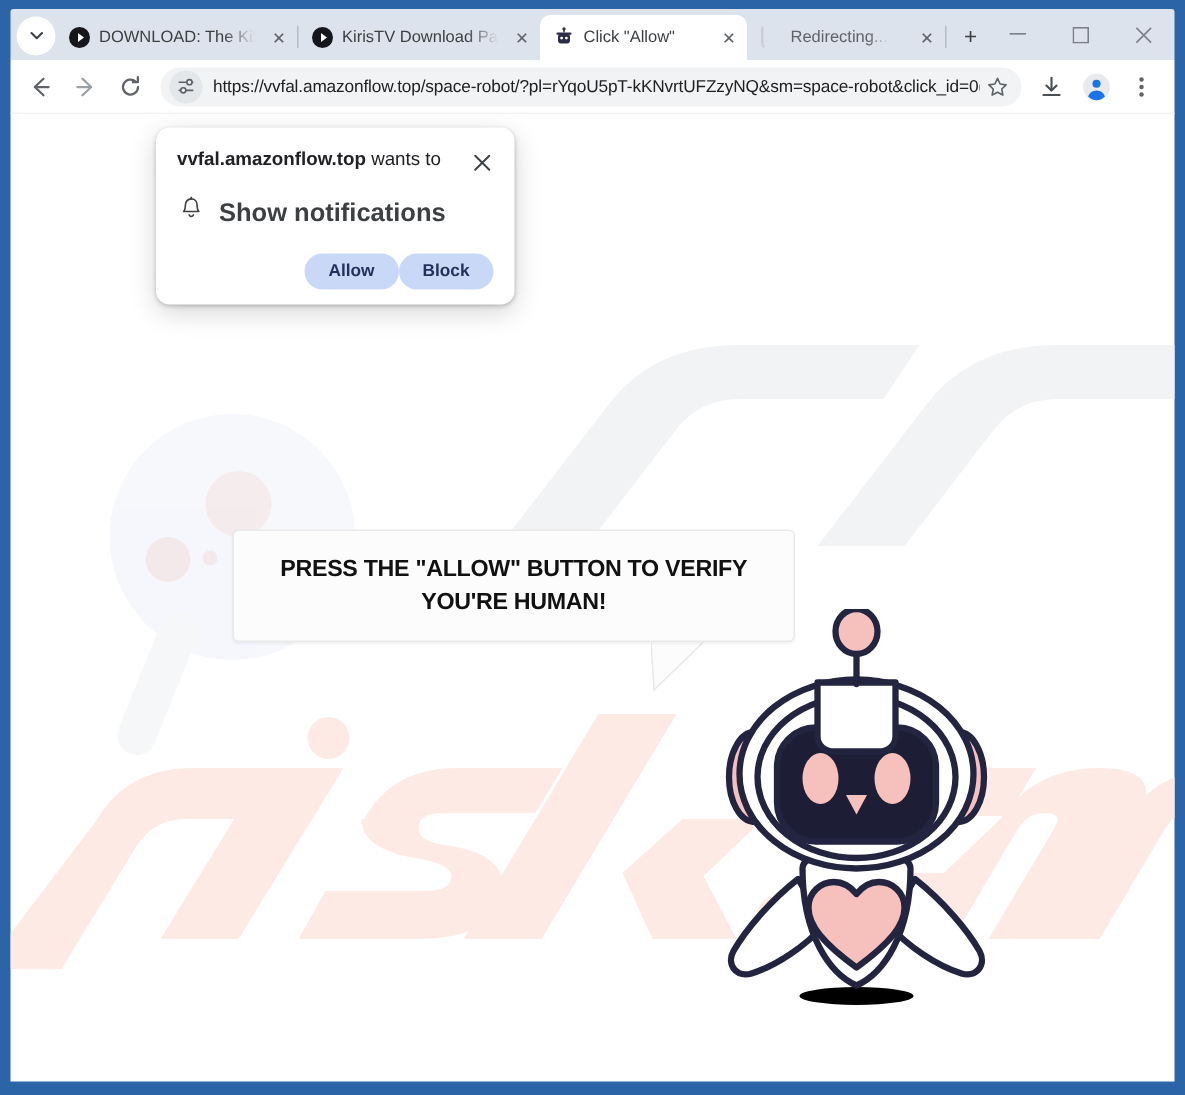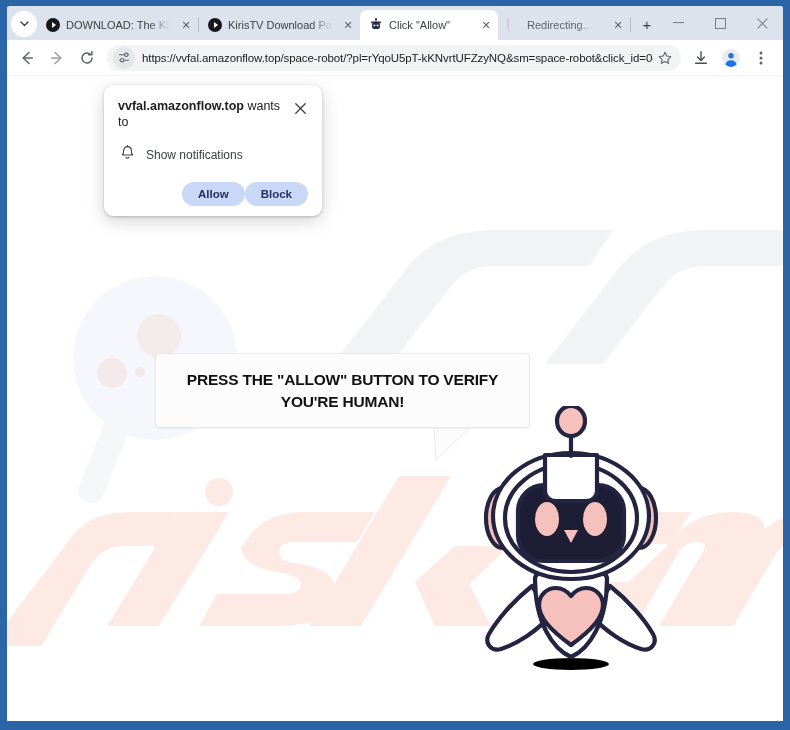--- a/index.html
+++ b/index.html
@@ -188,21 +188,21 @@
   #watermark {
     position: absolute;
     left: 0; top: 0; width: 790px; height: 645px;
     pointer-events: none;
   }
 
   
   #perm-popup {
     position: absolute;
     left: 97px; top: 9px;
-    width: 218px;
+    width: 239px;
     background: #fff;
     border-radius: 9px;
     box-shadow: 0 1px 3px rgba(0,0,0,.22), 0 5px 18px rgba(0,0,0,.17);
     padding: 14px 14px 10px 14px;
     z-index: 40;
   }
   #perm-header {
     display: flex;
     align-items: flex-start;
     justify-content: space-between;
@@ -221,21 +221,21 @@
     color: #5f6368; font-size: 12px;
     margin-top: 1px;
   }
   #perm-row {
     display: flex;
     align-items: center;
     gap: 11px;
     margin-top: 15px;
     padding-left: 2px;
   }
-  #perm-row-label { font-size: 12px; color: #3c4043; }
+  #perm-row-label { font-size: 17px; color: #3c4043; font-weight: bold; }
   #perm-actions {
     display: flex;
     justify-content: flex-end;
     gap: 0;
     margin-top: 17px;
   }
   .perm-btn {
     background: #c9d8f7;
     color: #22325c;
     border: none;

